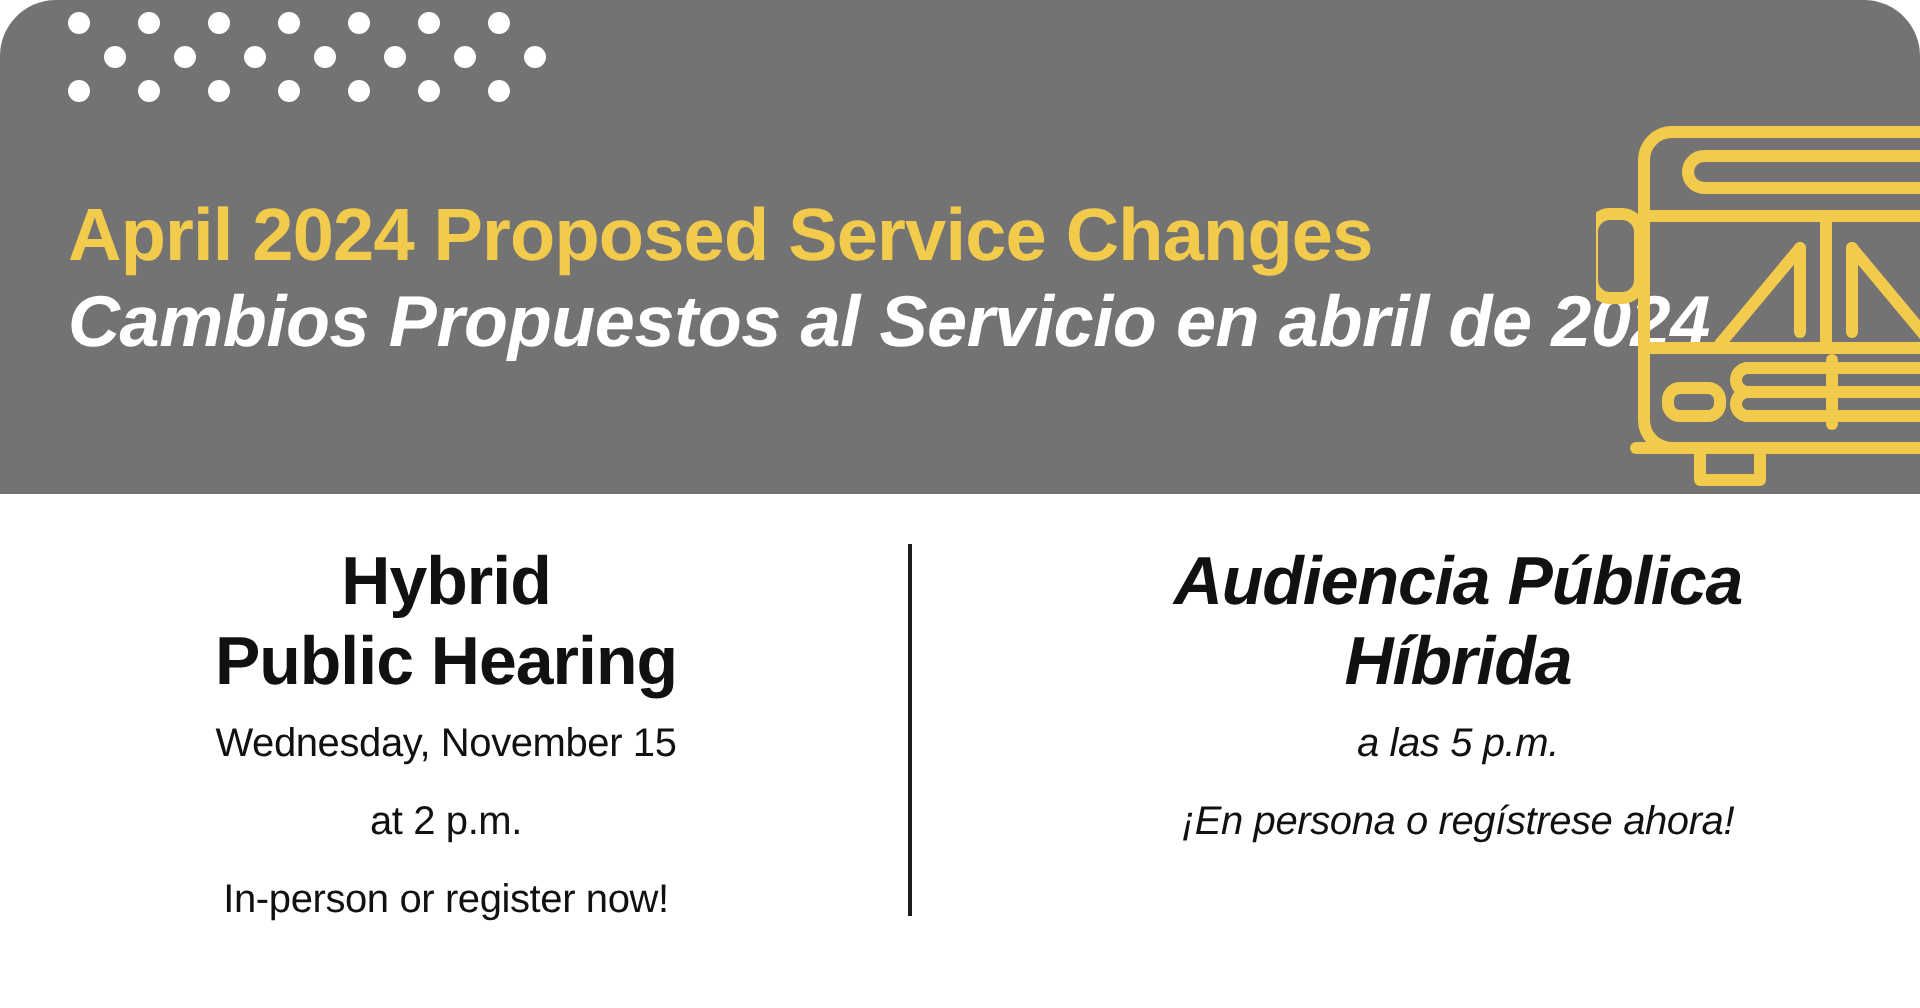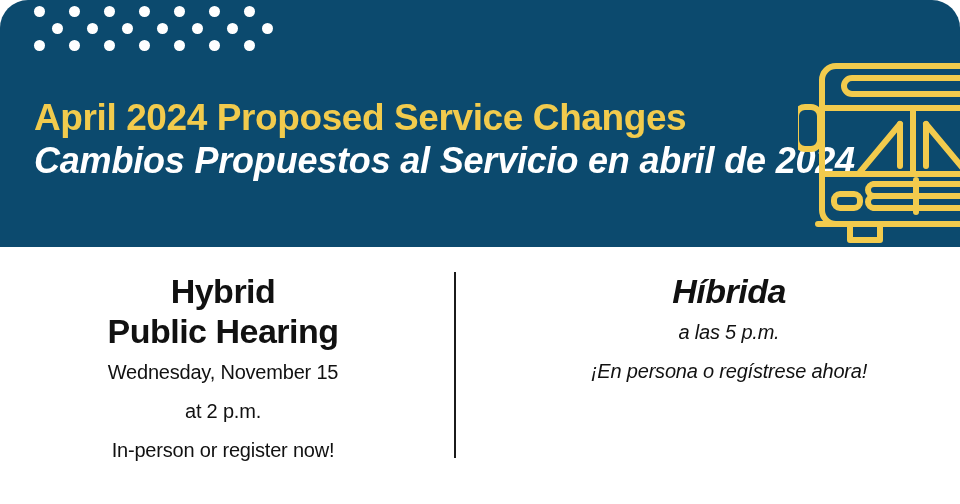--- a/index.html
+++ b/index.html
@@ -16,21 +16,21 @@
     font-family: "Liberation Sans", sans-serif;
   }
 
   
   .header-band {
     position: absolute;
     left: 0;
     top: 0;
     width: 960px;
     height: 304px;
-    background: #0c4a6e;
+    background: #737373;
     overflow: hidden;
     border-radius: 28px;
   }
 
   
   .dot-grid {
     position: absolute;
     left: 34px;
     top: 6px;
     width: 260px;
@@ -206,19 +206,20 @@
         <span class="t-line">Hybrid</span>
         <span class="t-line">Public Hearing</span>
       </div>
       <div class="col-line">Wednesday, November 15</div>
       <div class="col-line">at 2 p.m.</div>
       <div class="col-line">In-person or register now!</div>
     </div>
 
     <div class="col col-es">
       <div class="col-title">
+        <span class="t-line">Audiencia Pública</span>
         <span class="t-line">Híbrida</span>
       </div>
       <div class="col-line">a las 5 p.m.</div>
       <div class="col-line">¡En persona o regístrese ahora!</div>
     </div>
   </div>
 </div>
 
 </body></html>

